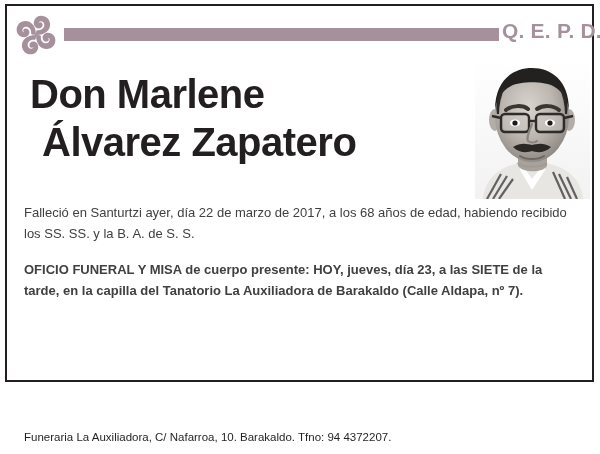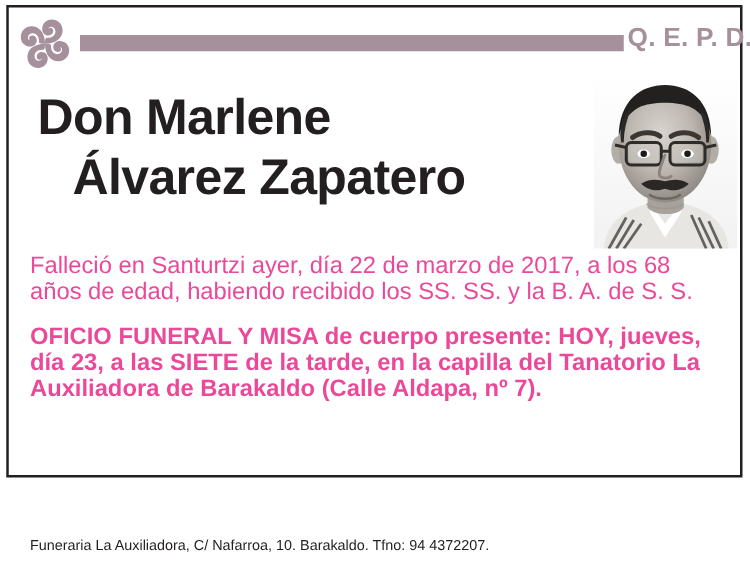--- a/index.html
+++ b/index.html
@@ -74,21 +74,21 @@
   .name-line {
     font-family: "Liberation Sans", sans-serif;
     font-weight: bold;
     font-size: 40px;
     line-height: 48px;
     color: #231f20;
     letter-spacing: -0.5px;
     white-space: nowrap;
   }
   .name-line.second {
-    margin-left: 28px;
+    margin-left: 12px;
   }
 
   
   .portrait {
     position: absolute;
     left: 468px;
     top: 52px;
     width: 115px;
     height: 141px;
     overflow: hidden;
@@ -99,23 +99,23 @@
   
   .body-text {
     position: absolute;
     left: 17px;
     top: 196px;
     width: 556px;
   }
 
   .para {
     font-family: "Liberation Sans", sans-serif;
-    font-size: 19px;
+    font-size: 13px;
     line-height: 21px;
-    color: #ec4899;
+    color: #404040;
     margin: 0 0 15px 0;
     text-align: left;
   }
 
   .para.bold {
     font-weight: bold;
   }
 
   .footer {
     position: absolute;

